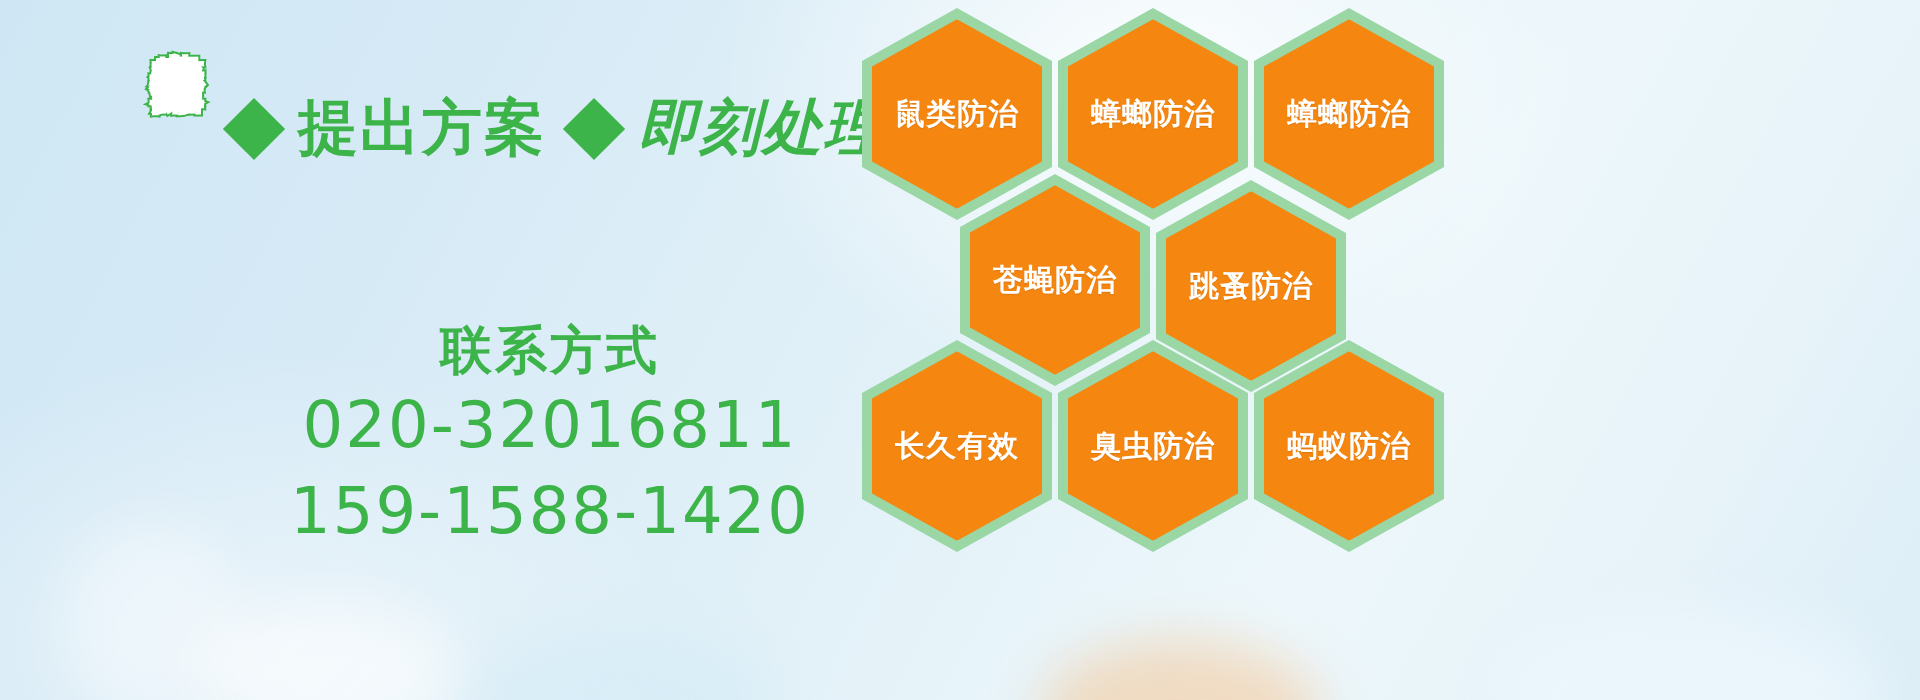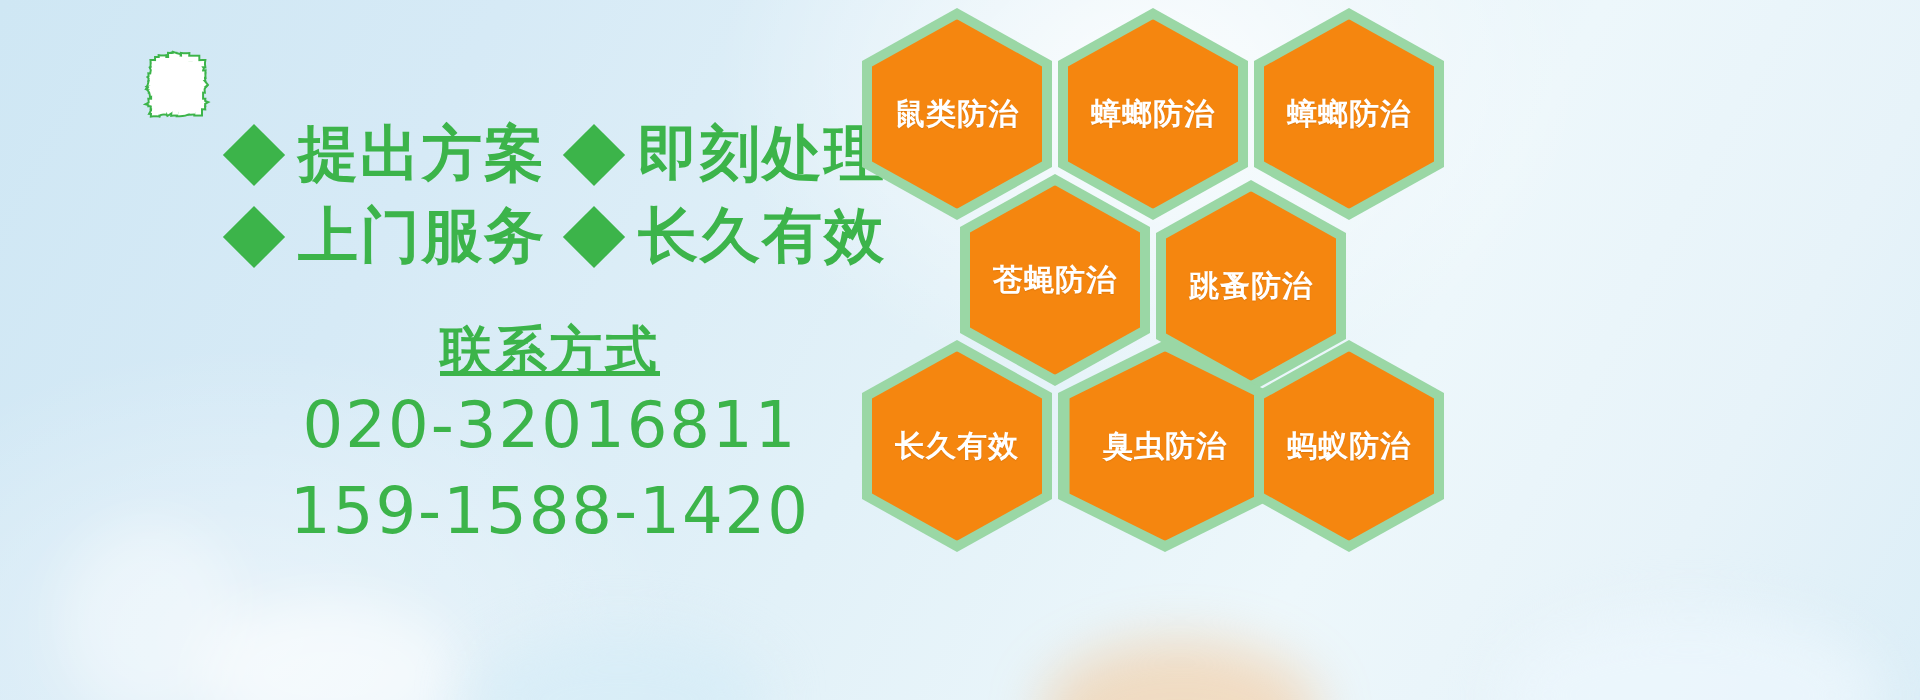--- a/index.html
+++ b/index.html
@@ -61,51 +61,50 @@
   
   .feature-row {
     position: absolute;
     display: flex;
     align-items: center;
     color: #3cb44a;
     font-weight: bold;
     white-space: nowrap;
     font-family: "DejaVu Sans", "Liberation Sans", sans-serif;
   }
-  #feature-row-1 { left: 232px; top: 88px;  font-size: 60px; margin-top: 26px; }
+  #feature-row-1 { left: 232px; top: 88px;  font-size: 60px; }
   #feature-row-2 { left: 232px; top: 196px; font-size: 60px; }
 
   .diamond-icon {
     display: inline-block;
     width: 44px;
     height: 44px;
     background: #3cb44a;
     transform: rotate(45deg);
     margin-right: 22px;
     flex: 0 0 auto;
   }
   .feature-text { margin-right: 26px; letter-spacing: 2px; }
-  .feature-text:last-child { margin-right: 0; }
+  .feature-text:last-child { margin-right: 0; font-style: italic; }
 
   
   #contact-block {
     position: absolute;
     left: 270px;
     top: 318px;
     width: 560px;
     text-align: center;
     color: #3cb44a;
     font-family: "DejaVu Sans", "Liberation Sans", sans-serif;
   }
   #contact-title {
     font-size: 52px;
     font-weight: bold;
     letter-spacing: 3px;
     line-height: 1.25;
-    text-decoration: underline;
   }
   .phone-number {
     font-size: 64px;
     font-weight: normal;
     letter-spacing: 2px;
     line-height: 1.34;
     font-family: "DejaVu Sans", "Liberation Sans", sans-serif;
   }
 
   
@@ -166,26 +165,20 @@
 
   <div id="vertical-title">专业有害生物防治服务</div>
 
   <div class="feature-row" id="feature-row-1">
     <span class="diamond-icon"></span>
     <span class="feature-text">提出方案</span>
     <span class="diamond-icon"></span>
     <span class="feature-text">即刻处理</span>
   </div>
 
-  <div class="feature-row" id="feature-row-2">
-    <span class="diamond-icon"></span>
-    <span class="feature-text">上门服务</span>
-    <span class="diamond-icon"></span>
-    <span class="feature-text">长久有效</span>
-  </div>
 
   <div id="contact-block">
     <div id="contact-title">联系方式</div>
     <div class="phone-number">020-32016811</div>
     <div class="phone-number">159-1588-1420</div>
   </div>
 
   <div id="hex-grid">
 
     <div class="hex-cell" style="left:0px;   top:8px;">
@@ -217,21 +210,21 @@
       <div class="hex-inner"></div>
       <div class="hex-label">跳蚤防治</div>
     </div>
 
     <div class="hex-cell" style="left:0px;   top:340px;">
       <div class="hex-outer"></div>
       <div class="hex-inner"></div>
       <div class="hex-label">长久有效</div>
     </div>
 
-    <div class="hex-cell" style="left:196px; top:340px;padding-left:24px;">
+    <div class="hex-cell" style="left:196px; top:340px;">
       <div class="hex-outer"></div>
       <div class="hex-inner"></div>
       <div class="hex-label">臭虫防治</div>
     </div>
 
     <div class="hex-cell" style="left:392px; top:340px;">
       <div class="hex-outer"></div>
       <div class="hex-inner"></div>
       <div class="hex-label">蚂蚁防治</div>
     </div>

